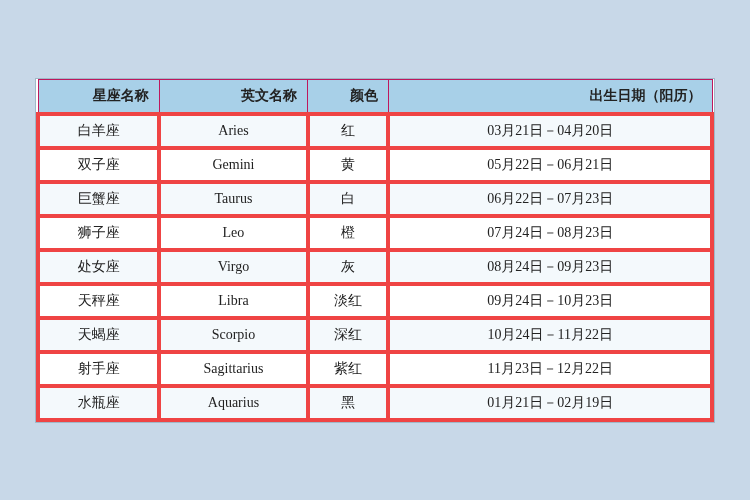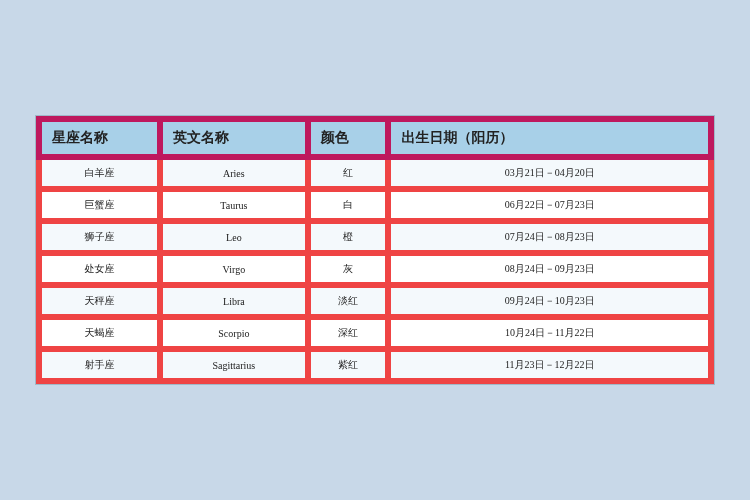--- a/index.html
+++ b/index.html
@@ -19,31 +19,31 @@
       width: 680px;
     }
     table {
       width: 100%;
       border-collapse: collapse;
     }
     thead tr th {
       background: #a8d0e8;
       color: #222;
       font-weight: bold;
-      border: 6px solid #be185d;
+      border: 1px solid #be185d;
       padding: 7px 10px;
-      text-align: left;
+      text-align: right;
       font-size: 14px;
     }
     tbody tr td {
-      border: 6px solid #ef4444;
+      border: 4px solid #ef4444;
       padding: 6px 10px;
       text-align: center;
       color: #222;
-      font-size: 10px;
+      font-size: 14px;
       background: #fff;
     }
     tbody tr:nth-child(odd) td {
       background: #f4f9fc;
     }
     tbody tr:nth-child(even) td {
       background: #ffffff;
     }
     .col-zh { width: 18%; }
     .col-en { width: 22%; margin-left: 40px; }
@@ -62,20 +62,26 @@
         <th class="col-color">颜色</th>
         <th class="col-date">出生日期（阳历）</th>
       </tr>
     </thead>
     <tbody id="table-body">
     <tr>
           <td>白羊座</td>
           <td>Aries</td>
           <td>红</td>
           <td>03月21日－04月20日</td>
+        </tr>
+        <tr>
+          <td>双子座</td>
+          <td>Gemini</td>
+          <td>黄</td>
+          <td>05月22日－06月21日</td>
         </tr>
         <tr>
           <td>巨蟹座</td>
           <td>Taurus</td>
           <td>白</td>
           <td>06月22日－07月23日</td>
         </tr>
         <tr>
           <td>狮子座</td>
           <td>Leo</td>
@@ -99,15 +105,21 @@
           <td>Scorpio</td>
           <td>深红</td>
           <td>10月24日－11月22日</td>
         </tr>
         <tr>
           <td>射手座</td>
           <td>Sagittarius</td>
           <td>紫红</td>
           <td>11月23日－12月22日</td>
         </tr>
+        <tr>
+          <td>水瓶座</td>
+          <td>Aquarius</td>
+          <td>黑</td>
+          <td>01月21日－02月19日</td>
+        </tr>
       </tbody>
   </table>
 </div>
 
 </body></html>

